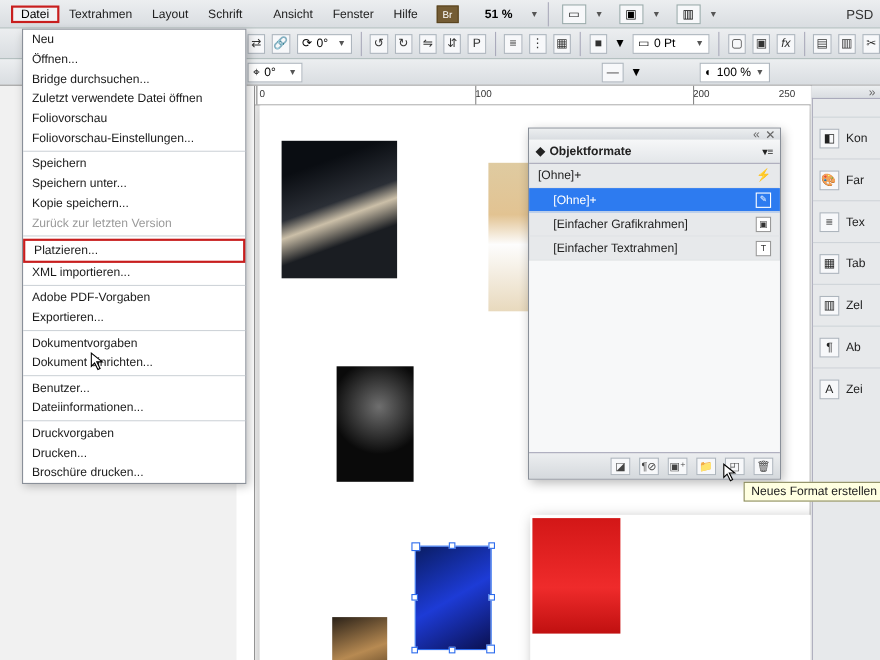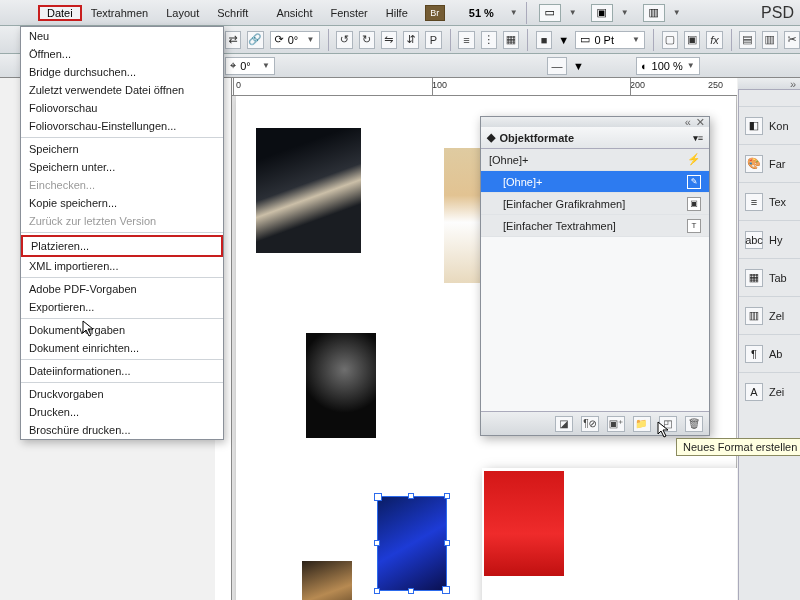--- a/index.html
+++ b/index.html
@@ -1,28 +1,28 @@
 <!DOCTYPE html>
 <html><head>
 <meta charset="utf-8">
 <style>
 * { box-sizing: border-box; margin: 0; padding: 0; font-family: "Segoe UI", Tahoma, sans-serif; font-size: 11px; }
 html, body { width: 800px; height: 600px; overflow: hidden; background: #fff; }
 
 
-.menubar { display: flex; align-items: center; height: 26px; background: linear-gradient(#eceef0,#d9dde1); border-bottom: 1px solid #9aa; padding-left: 38px; }
+.menubar { display: flex; align-items: center; height: 26px; background: linear-gradient(#eceef0,#d9dde1); border-bottom: 1px solid #9aa; padding-left: 10px; }
 .menubar .mitem { padding: 2px 9px; color: #222; cursor: default; }
 .menubar .mitem.active { border: 2px solid #c81e1e; color:#000; padding: 0 7px; background:#f1f3f5; }
 .menubar .spacer{flex:0 0 10px}
 .menubar .br-badge{width:20px;height:16px;background:#745c34;color:#fff;display:flex;align-items:center;justify-content:center;font-size:9px;border:1px solid #5a4520;margin:0 8px}
 .menubar .zoom{margin:0 10px;padding:2px 6px;font-weight:bold;}
 .menubar .tri{font-size:8px;color:#555;margin-right:6px}
 .menubar .ticons{display:flex;gap:8px;align-items:center;margin-left:10px}
 .menubar .ibox{width:22px;height:18px;border:1px solid #9aa;background:#f7f8fa;display:flex;align-items:center;justify-content:center}
-.menubar .psd{margin-left:auto;margin-right:6px;font-size:16px;color:#333}
+.menubar .psd{margin-left:auto;margin-right:6px;font-size:12px;color:#333}
 
 .toolrow{display:flex;align-items:center;height:28px;background:linear-gradient(#eceef0,#d9dde1);border-bottom:1px solid #9aa;padding-left:225px;gap:6px}
 .toolrow2{display:flex;align-items:center;height:24px;background:linear-gradient(#eceef0,#d9dde1);border-bottom:1px solid #888;padding-left:225px;gap:6px}
 .tool-ic{width:20px;height:18px;border:1px solid #adb5bd;background:#f7f8fa;display:flex;align-items:center;justify-content:center;color:#333}
 .tool-field{height:18px;border:1px solid #adb5bd;background:#fff;padding:0 4px;display:flex;align-items:center;min-width:50px;gap:4px}
 .tool-field .tri{font-size:8px;color:#555;margin-left:auto}
 .vdiv{width:1px;height:22px;background:#aab;margin:0 2px}
 
 
 .file-menu{position:absolute;left:20px;top:26px;width:204px;background:#fff;border:1px solid #8a9099;box-shadow:2px 3px 8px rgba(0,0,0,.25);z-index:50}
@@ -160,33 +160,33 @@
 <div class="file-menu">
   <div class="mi">Neu</div>
   <div class="mi">Öffnen...</div>
   <div class="mi">Bridge durchsuchen...</div>
   <div class="mi">Zuletzt verwendete Datei öffnen</div>
   <div class="mi">Foliovorschau</div>
   <div class="mi">Foliovorschau-Einstellungen...</div>
   <hr>
   <div class="mi">Speichern</div>
   <div class="mi">Speichern unter...</div>
-  <div class="mi disabled">Einchecken...</div>
   <div class="mi">Kopie speichern...</div>
   <div class="mi disabled">Zurück zur letzten Version</div>
   <hr>
   <div class="mi hl">Platzieren...</div>
   <div class="mi">XML importieren...</div>
   <hr>
   <div class="mi">Adobe PDF-Vorgaben</div>
   <div class="mi">Exportieren...</div>
   <hr>
   <div class="mi">Dokumentvorgaben</div>
   <div class="mi">Dokument einrichten...</div>
   <hr>
+  <div class="mi">Benutzer...</div>
   <div class="mi">Dateiinformationen...</div>
   <hr>
   <div class="mi">Druckvorgaben</div>
   <div class="mi">Drucken...</div>
   <div class="mi">Broschüre drucken...</div>
 </div>
 
 <svg class="cursor" width="16" height="18">
     <path d="M1 1 L1 13 L4 10 L7 16 L9 15 L6 9 L11 9 Z" fill="#fff" stroke="#000"></path>
   </svg>
@@ -274,24 +274,20 @@
     </div>
   <div class="drow">
       <div class="dicon">🎨</div>
       <span>Far</span>
     </div>
   <div class="drow">
       <div class="dicon">≡</div>
       <span>Tex</span>
     </div>
   <div class="drow">
-      <div class="dicon">abc</div>
-      <span>Hy</span>
-    </div>
-  <div class="drow">
       <div class="dicon">▦</div>
       <span>Tab</span>
     </div>
   <div class="drow">
       <div class="dicon">▥</div>
       <span>Zel</span>
     </div>
   <div class="drow">
       <div class="dicon">¶</div>
       <span>Ab</span>

